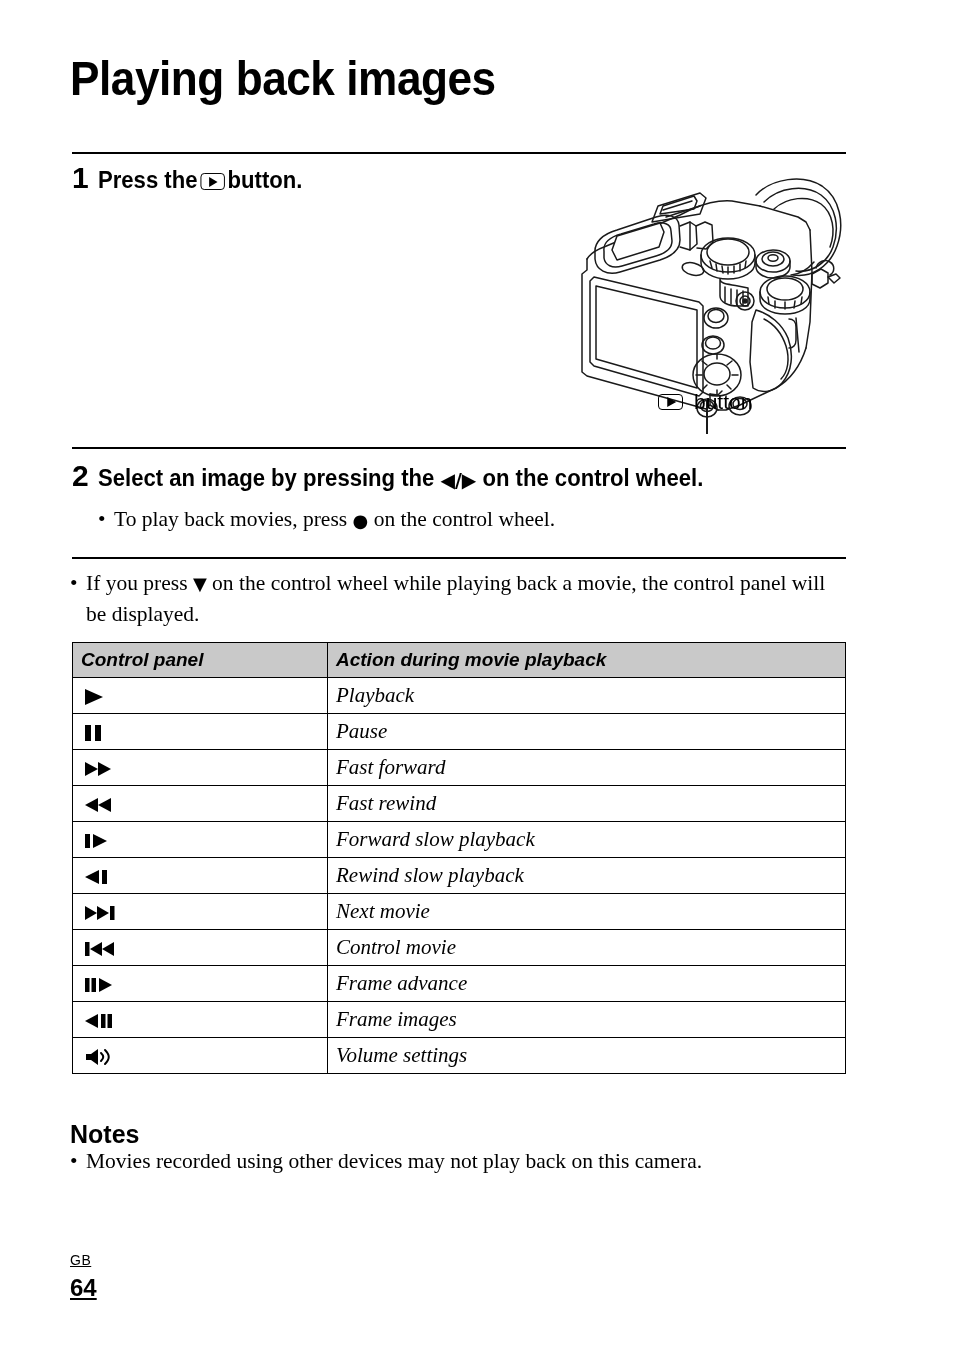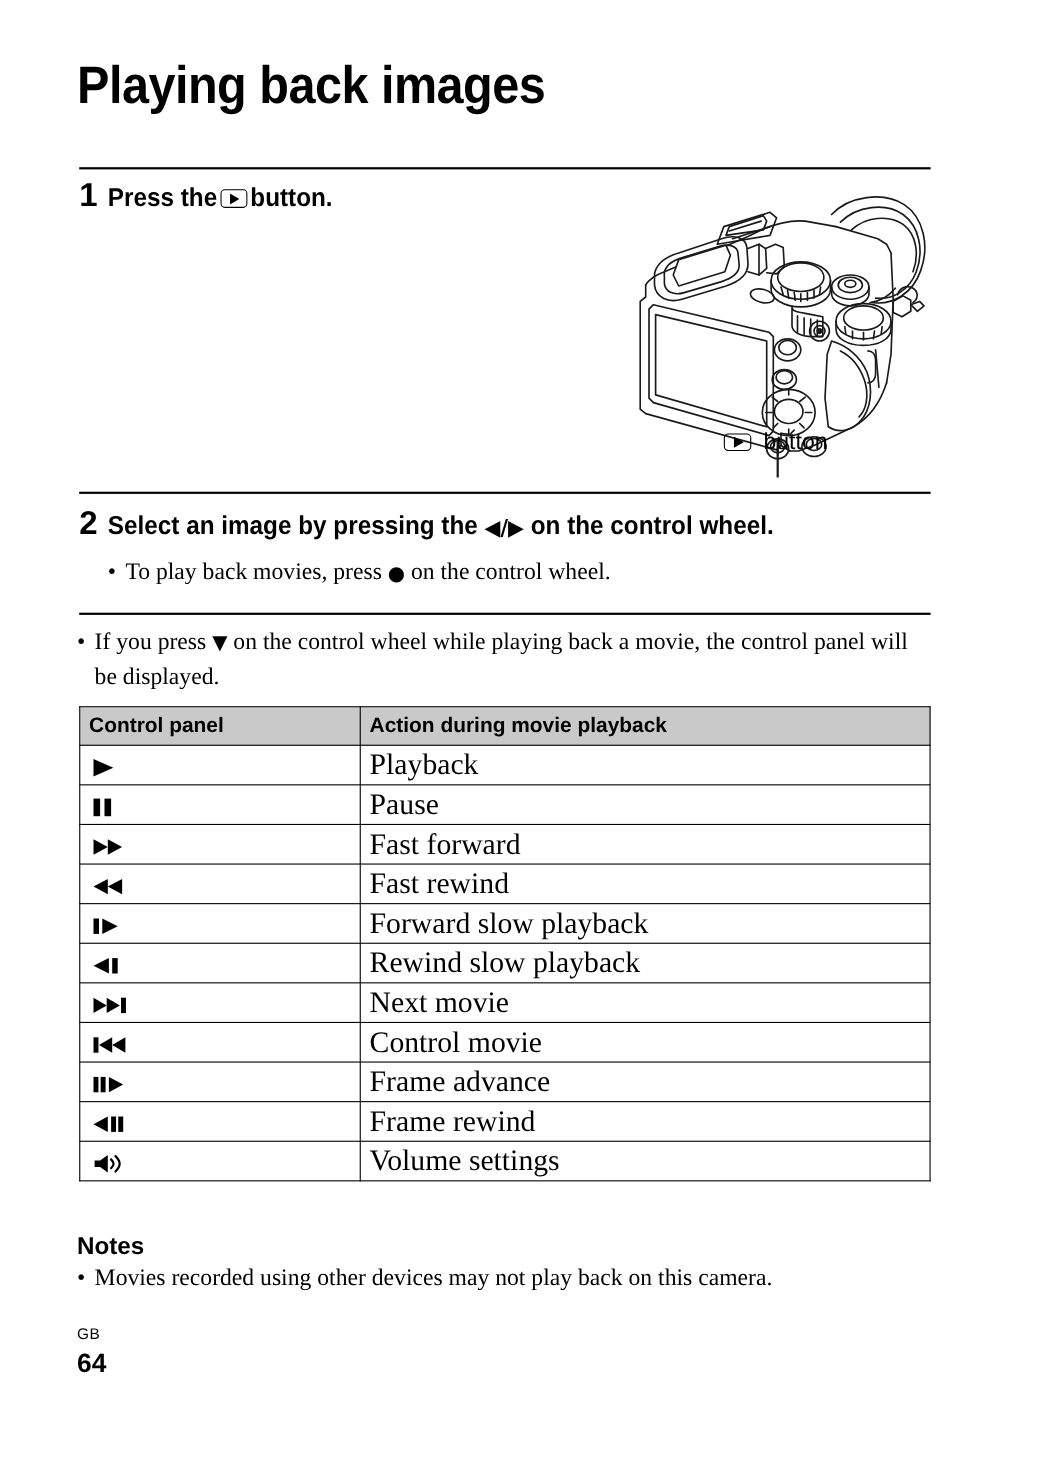--- a/index.html
+++ b/index.html
@@ -159,71 +159,73 @@
     left: 72px;
     top: 642px;
     width: 774px;
     border-collapse: collapse;
     table-layout: fixed;
   }
   .ctrl-table th, .ctrl-table td {
     border: 1.6px solid #000;
     padding: 0;
     vertical-align: middle;
+    font-style: italic;
   }
   .ctrl-table th {
     background: #c9c9c9;
     height: 34px;
     font-family: "Liberation Sans Narrow", "Liberation Sans", sans-serif;
     font-weight: bold;
     font-size: 19px;
     text-align: left;
     padding-left: 8px;
   }
   .ctrl-table td {
     height: 35px;
     font-family: "Liberation Serif", "DejaVu Serif", serif;
-    font-size: 27px;
+    font-size: 21px;
     padding-left: 8px;
   }
   .col-icon { width: 246px; }
   .icon-cell {
     font-family: "DejaVu Sans", sans-serif;
     font-size: 17px;
     letter-spacing: -1px;
     padding-left: 10px !important;
   }
 
   
   .cp svg { vertical-align: middle; }
 
   
   .notes-head {
     position: absolute;
     left: 70px;
     top: 1120px;
     font-family: "Liberation Sans Narrow", "Liberation Sans", sans-serif;
     font-weight: bold;
-    font-size: 22px;
+    font-size: 25px;
   }
   .notes-body {
     position: absolute;
     left: 70px;
     top: 1147px;
     width: 780px;
     font-family: "Liberation Serif", "DejaVu Serif", serif;
     font-size: 21.5px;
     line-height: 28px;
   }
 
   
   .footer {
     position: absolute;
     left: 70px;
-    top: 1205px;
+    top: 1253px;
+    text-decoration: underline;
   }
   .footer .region {
     font-family: "Liberation Sans Narrow", "Liberation Sans", sans-serif;
     font-size: 14px;
     line-height: 14px;
     letter-spacing: 0.5px;
   }
   .footer .pageno {
     font-family: "Liberation Sans Narrow", "Liberation Sans", sans-serif;
     font-weight: bold;
@@ -485,21 +487,21 @@
 
       <tr>
         <td class="icon-cell cp">
           <svg width="36" height="20" viewBox="0 0 36 20">
               <polygon points="15,3 15,17 2,10" fill="#000"></polygon>
               <rect x="18,5" y="3" width="0" height="0" fill="#000"></rect>
               <rect x="18" y="3" width="4.5" height="14" fill="#000"></rect>
               <rect x="24.5" y="3" width="4.5" height="14" fill="#000"></rect>
             </svg>
         </td>
-        <td>Frame rewind</td>
+        <td>Frame images</td>
       </tr>
 
       <tr>
         <td class="icon-cell cp">
           <svg width="34" height="22" viewBox="0 0 34 22">
             <polygon points="3,8 8,8 15,3 15,19 8,14 3,14" fill="#000"></polygon>
             <path d="M18 7 C21 10 21 12 18 15" stroke="#000" stroke-width="2" fill="none" stroke-linecap="round"></path>
             <path d="M22 4 C27 9 27 13 22 18" stroke="#000" stroke-width="2" fill="none" stroke-linecap="round"></path>
           </svg>
         </td>

